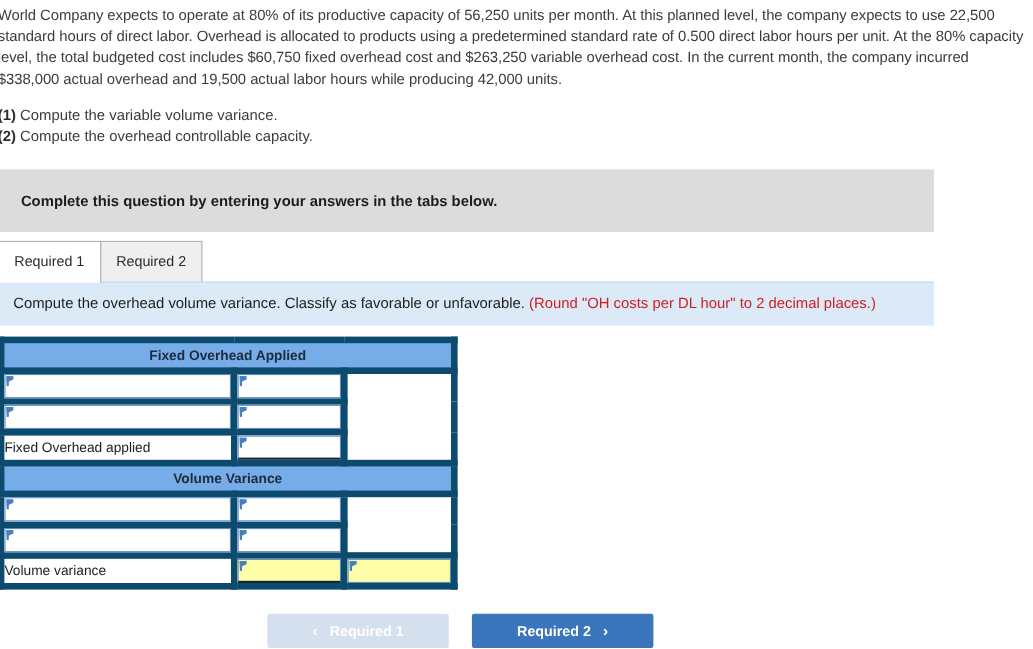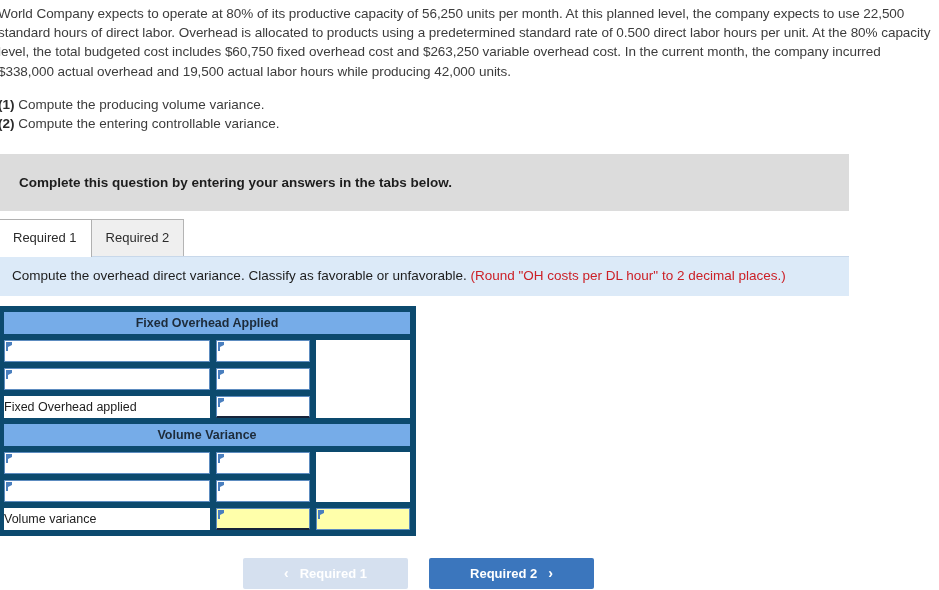--- a/index.html
+++ b/index.html
@@ -209,34 +209,34 @@
   .chev { font-size: 14px; font-weight: bold; line-height: 1; }
 </style>
 </head>
 <body>
 
 <div class="problem">
   <span>World Company expects to operate at 80% of its productive capacity of 56,250 units per month. At this planned level, the company expects to use 22,500 standard hours of direct labor. Overhead is allocated to products using a predetermined standard rate of 0.500 direct labor hours per unit. At the 80% capacity level, the total budgeted cost includes $60,750 fixed overhead cost and $263,250 variable overhead cost. In the current month, the company incurred $338,000 actual overhead and 19,500 actual labor hours while producing 42,000 units.</span>
 </div>
 
 <div class="requirements">
-  <div class="req-line"><b>(1)</b><span> Compute the producing volume variance.</span></div>
-  <div class="req-line"><b>(2)</b><span> Compute the entering controllable variance.</span></div>
+  <div class="req-line"><b>(1)</b><span> Compute the variable volume variance.</span></div>
+  <div class="req-line"><b>(2)</b><span> Compute the overhead controllable capacity.</span></div>
 </div>
 
 <div class="gray-banner">
   <div class="gray-banner-text">Complete this question by entering your answers in the tabs below.</div>
 </div>
 
 <div class="tabstrip">
   <div class="tab active"><span>Required 1</span></div><div class="tab inactive"><span>Required 2</span></div>
 </div>
 
 <div class="blue-band">
-  <span>Compute the overhead direct variance. Classify as favorable or unfavorable. </span><span class="hint">(Round "OH costs per DL hour" to 2 decimal places.)</span>
+  <span>Compute the overhead volume variance. Classify as favorable or unfavorable. </span><span class="hint">(Round "OH costs per DL hour" to 2 decimal places.)</span>
 </div>
 
 <div class="table-wrap">
   <table class="answers">
     <colgroup>
       <col style="width:212px">
       <col style="width:100px">
       <col style="width:100px">
     </colgroup>
     <tbody>

